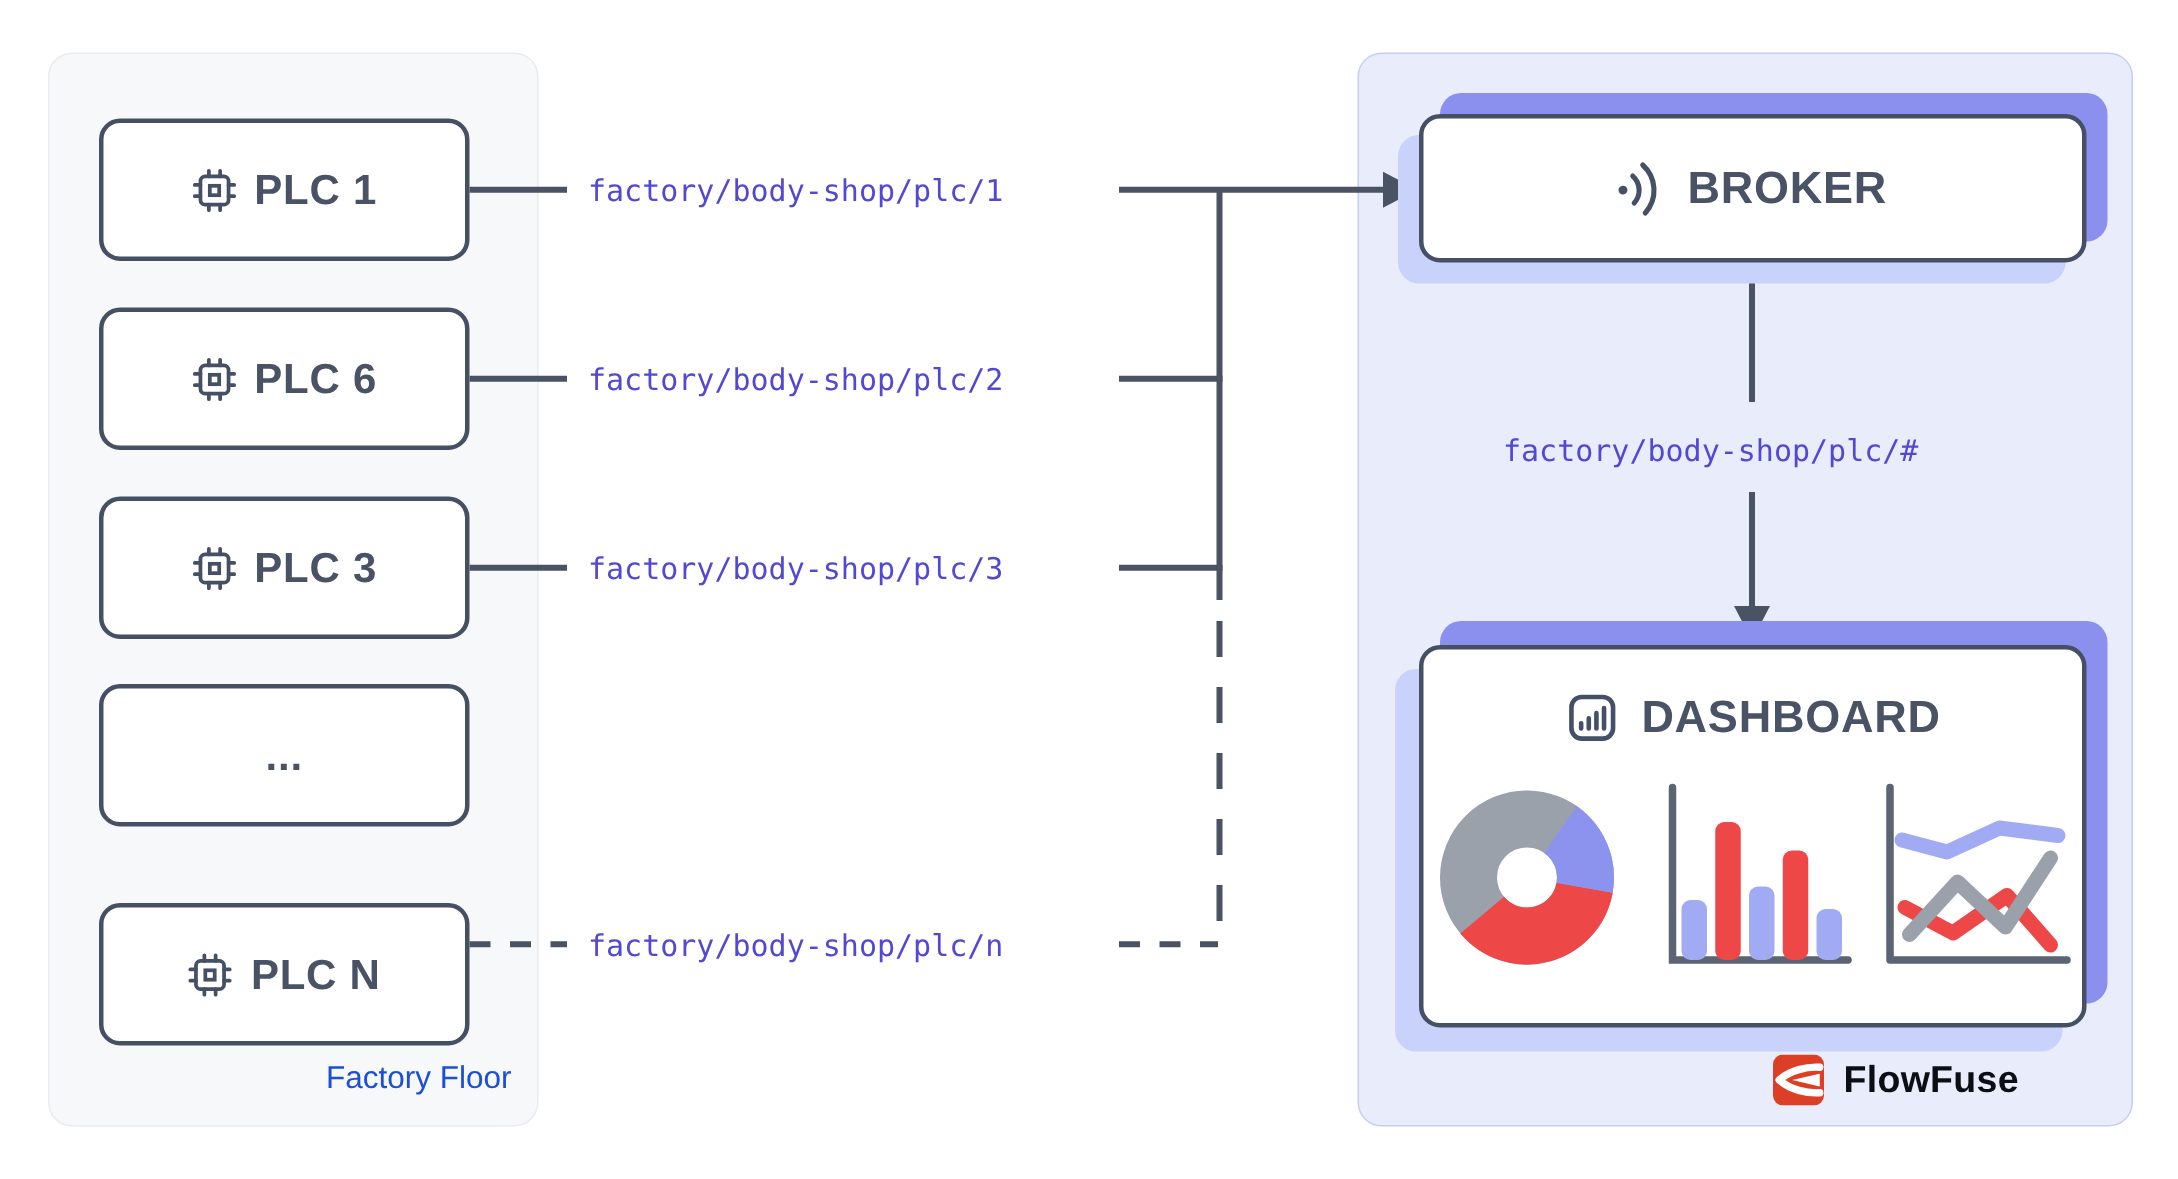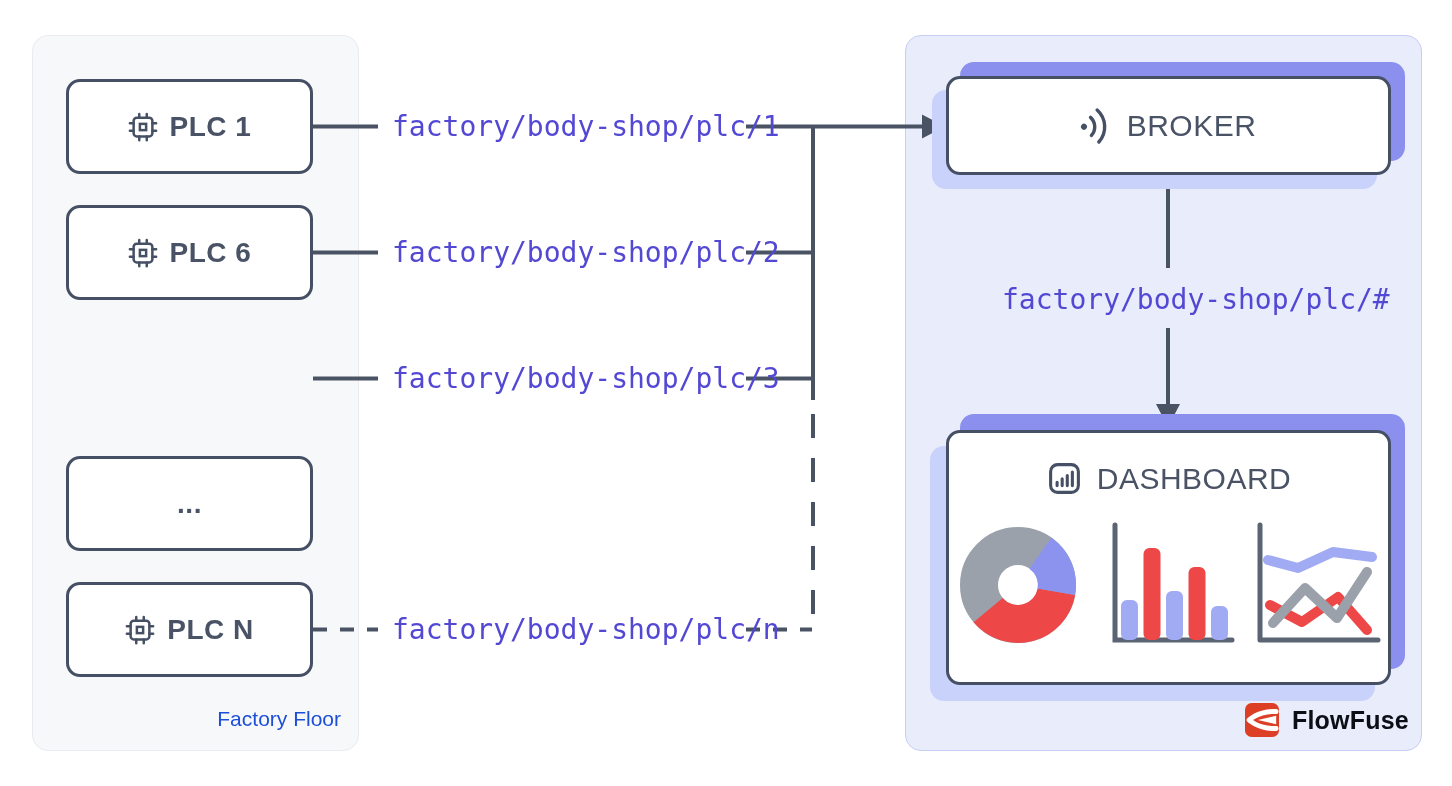--- a/index.html
+++ b/index.html
@@ -30,24 +30,24 @@
   .node{
     position:absolute;background:#ffffff;border:3.5px solid var(--slate);
     border-radius:14px;display:flex;align-items:center;justify-content:center;
     box-sizing:border-box;z-index:2;gap:12px;text-align:right;
   }
   .plc-box{left:66px;width:247px;height:95px;}
   .plc-label{font-size:28px;font-weight:bold;color:var(--text-slate);letter-spacing:.5px;}
   .shadow-rect{position:absolute;border-radius:14px;z-index:1;}
   .shadow-rect.strong{background:var(--accent-strong);}
   .shadow-rect.light{background:var(--accent-light);}
-  .big-label{font-size:30px;font-weight:normal;color:var(--text-slate);letter-spacing:.5px;}
+  .big-label{font-size:30px;font-weight:bold;color:var(--text-slate);letter-spacing:.5px;}
   .topic{
     position:absolute;font-family:"DejaVu Sans Mono",monospace;
-    font-size:28px;color:var(--indigo);white-space:nowrap;z-index:2;
+    font-size:20px;color:var(--indigo);white-space:nowrap;z-index:2;
     height:30px;line-height:30px;
   }
   .caption{
     position:absolute;font-size:21px;font-weight:normal;color:#1d4ed8;z-index:2;
   }
   .brand{position:absolute;z-index:2;display:flex;align-items:center;gap:13px;}
   .brand-label{font-size:25px;font-weight:bold;color:#0b0e14;letter-spacing:.2px;}
   .charts{position:absolute;left:946px;top:430px;z-index:3;}
   .dash-header{position:absolute;left:946px;top:460px;width:445px;display:flex;align-items:center;justify-content:center;gap:14px;z-index:3;}
 </style>
@@ -85,24 +85,32 @@
     <span class="plc-label">PLC 1</span>
   </div>
   <div class="node plc-box" style="top:205px">
     <svg width="30" height="30" viewBox="0 0 24 24" fill="none" stroke="#465064" stroke-width="2" stroke-linecap="round">
       <rect x="4.5" y="4.5" width="15" height="15" rx="2.5"></rect>
         <rect x="9.5" y="9.5" width="5" height="5"></rect>
       <path d="M9 1.5v3M15 1.5v3M9 19.5v3M15 19.5v3M1.5 9h3M1.5 15h3M19.5 9h3M19.5 15h3"></path>
     </svg>
     <span class="plc-label">PLC 6</span>
   </div>
+  <div class="node plc-box" style="top:331px">
+    <svg width="30" height="30" viewBox="0 0 24 24" fill="none" stroke="#465064" stroke-width="2" stroke-linecap="round">
+      <rect x="4.5" y="4.5" width="15" height="15" rx="2.5"></rect>
+        <rect x="9.5" y="9.5" width="5" height="5"></rect>
+      <path d="M9 1.5v3M15 1.5v3M9 19.5v3M15 19.5v3M1.5 9h3M1.5 15h3M19.5 9h3M19.5 15h3"></path>
+    </svg>
+    <span class="plc-label">PLC 3</span>
+  </div>
   <div class="node plc-box" style="top:456px">
     <span class="plc-label">...</span>
   </div>
-  <div class="node plc-box" style="top:582px">
+  <div class="node plc-box" style="top:602px">
     <svg width="30" height="30" viewBox="0 0 24 24" fill="none" stroke="#465064" stroke-width="2" stroke-linecap="round">
       <rect x="4.5" y="4.5" width="15" height="15" rx="2.5"></rect>
         <rect x="9.5" y="9.5" width="5" height="5"></rect>
       <path d="M9 1.5v3M15 1.5v3M9 19.5v3M15 19.5v3M1.5 9h3M1.5 15h3M19.5 9h3M19.5 15h3"></path>
     </svg>
     <span class="plc-label">PLC N</span>
   </div>
 
   <div class="topic" style="left:392px;top:112px">factory/body-shop/plc/1</div>
   <div class="topic" style="left:392px;top:238px">factory/body-shop/plc/2</div>
@@ -155,21 +163,21 @@
     <g fill="none" stroke-linecap="round" stroke-linejoin="round">
       <path d="M314 95 V210 H432" stroke="#5b6472" stroke-width="5"></path>
       <path d="M324 175 L356 192 L392 167 L421 200" stroke="#ee4747" stroke-width="10"></path>
       <path d="M327 193 L359 158 L391 188 L421 142" stroke="#9aa1ab" stroke-width="10"></path>
       <path d="M322 130 L352 138 L387 122 L426 127" stroke="#a0abf4" stroke-width="10"></path>
     </g>
   </svg>
 
   <div class="caption" style="right:1111px;top:707px">Factory Floor</div>
 
-  <div class="brand" style="left:1245px;top:703px">
+  <div class="brand" style="left:1182px;top:703px">
     <svg width="34" height="34" viewBox="0 0 36 36">
       <rect x="0" y="0" width="36" height="36" rx="7" fill="#dd3f26"></rect>
       <path d="M33 9 C24 8.5 12 11 4.5 18" fill="none" stroke="#ffffff" stroke-width="5.2" stroke-linecap="round"></path>
       <path d="M33 27 C24 27.5 12 25 4.5 18" fill="none" stroke="#ffffff" stroke-width="5.2" stroke-linecap="round"></path>
       <path d="M33 13.5 L13.5 18 L33 22.5 Z" fill="#ffffff"></path>
     </svg>
     <span class="brand-label">FlowFuse</span>
   </div>
 
 </div>

